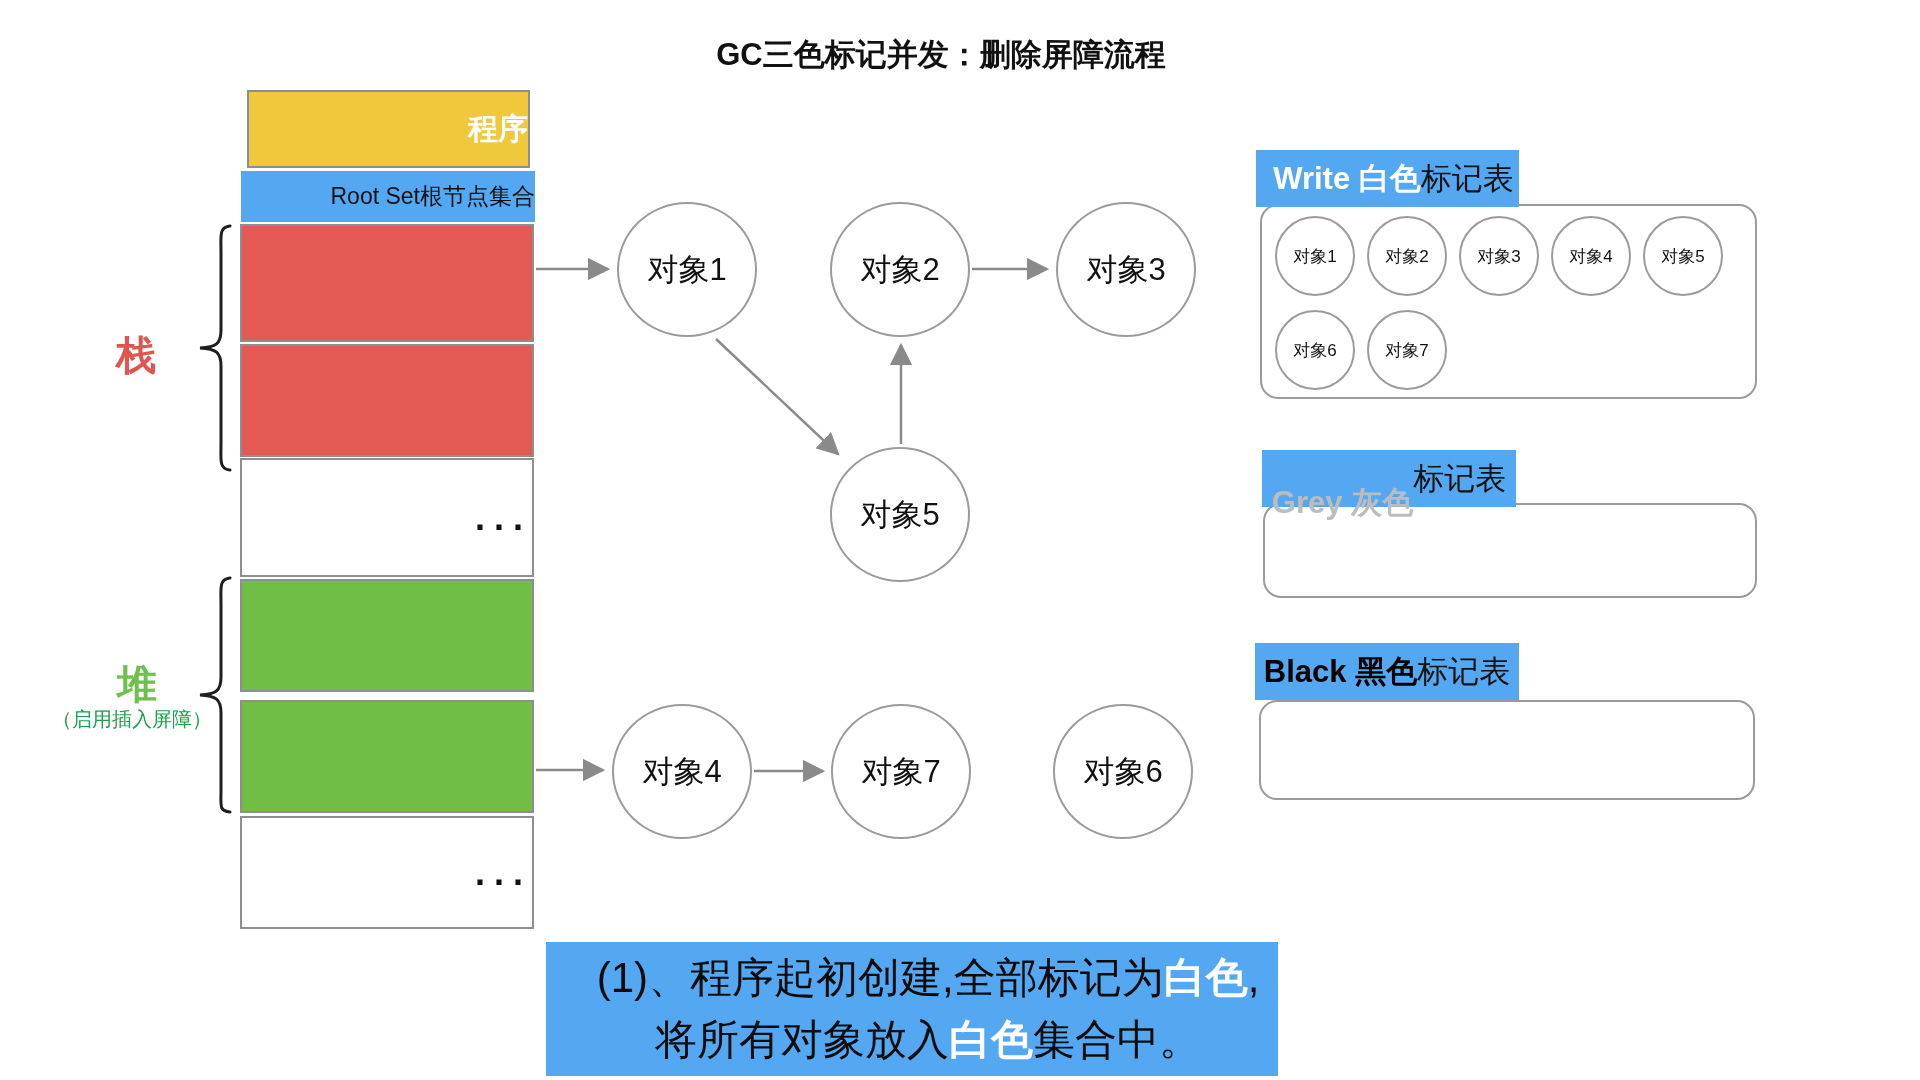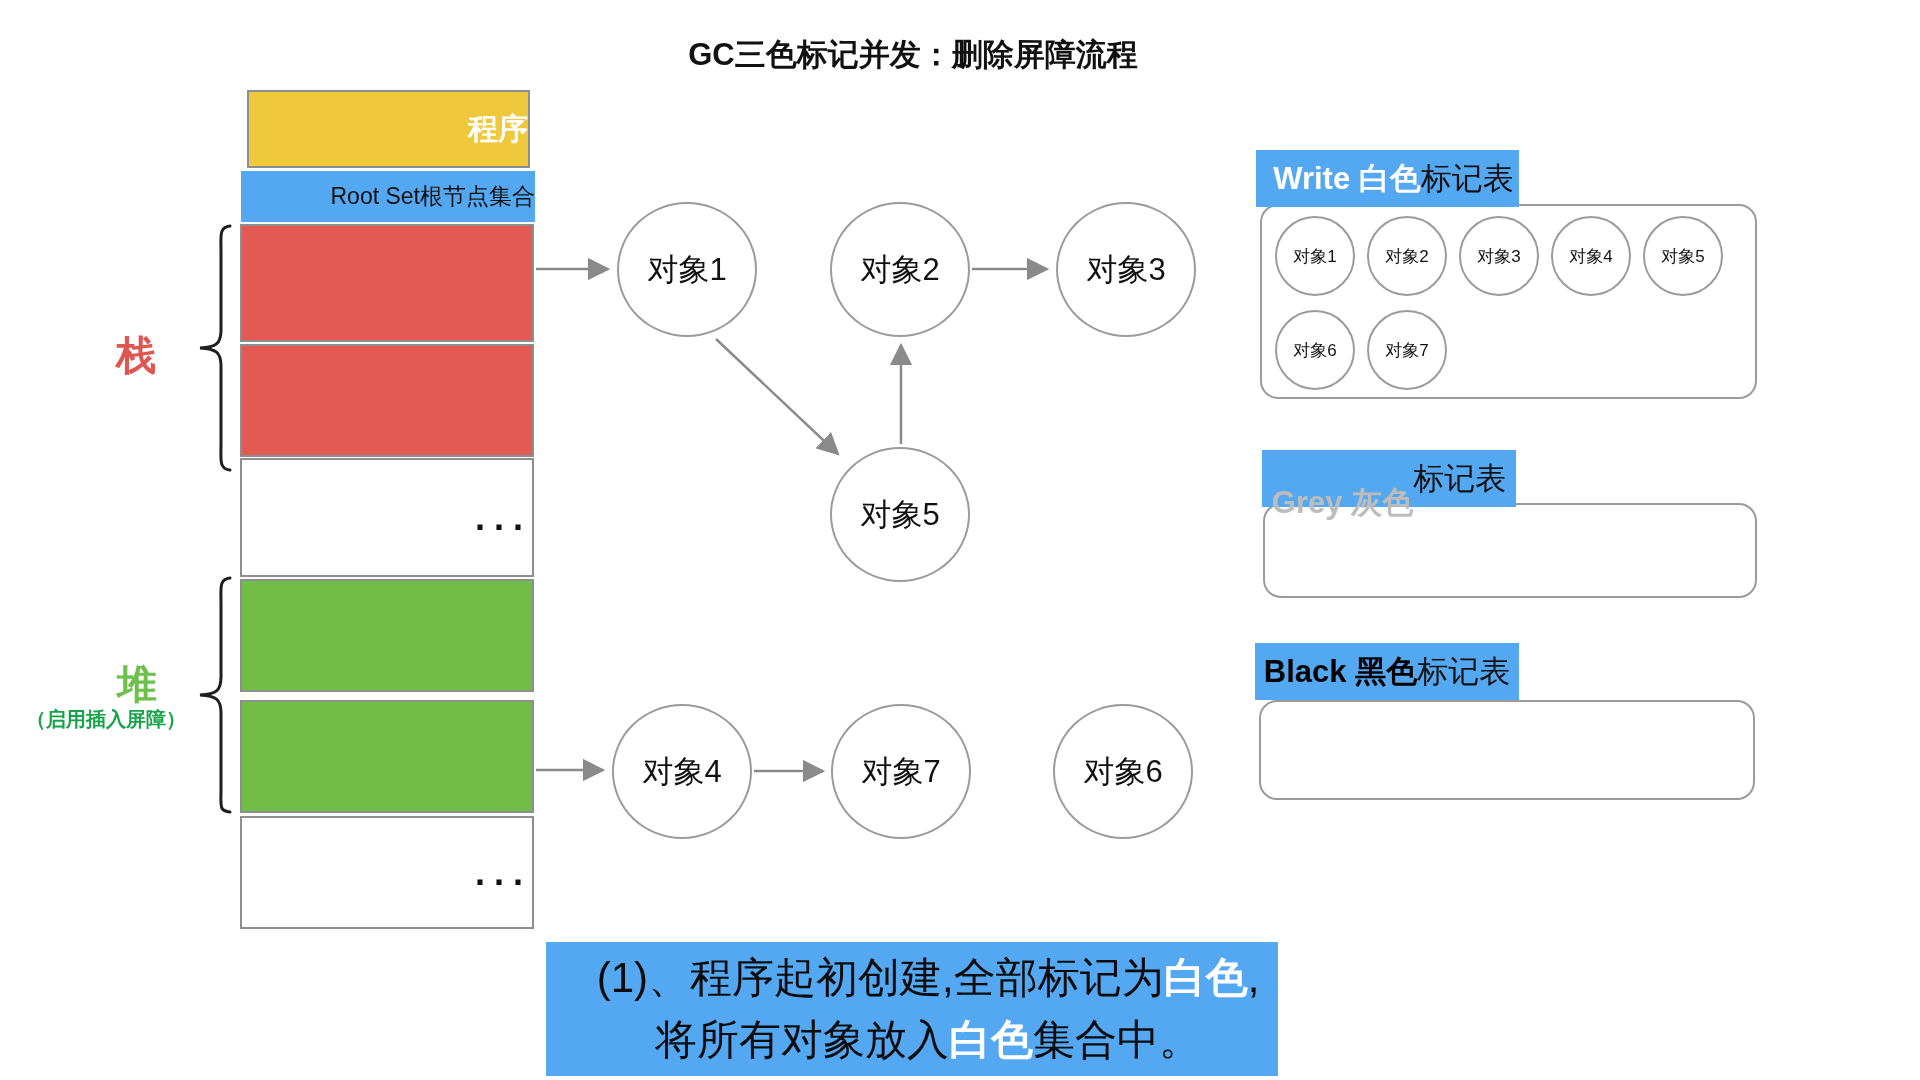--- a/index.html
+++ b/index.html
@@ -2,42 +2,42 @@
 <html><head>
 <meta charset="utf-8">
 <style>
   html,body{margin:0;padding:0;background:#ffffff;}
   #canvas{
     position:relative;width:1920px;height:1080px;background:#ffffff;overflow:hidden;
     font-family:"Liberation Sans","DejaVu Sans",sans-serif;color:#1a1a1a;
   }
   .abs{position:absolute;box-sizing:border-box;}
   
-  .title{left:663px;top:34px;width:500px;height:44px;text-align:center;
+  .title{left:691px;top:34px;width:500px;height:44px;text-align:center;
     font-size:31px;font-weight:bold;color:#111;}
   
   .stack-box{border:2px solid #8e8e8e;display:flex;align-items:center;justify-content:flex-end;}
   .program{left:247px;top:90px;width:283px;height:78px;background:#f0c83b;
     color:#ffffff;font-weight:bold;font-size:30px;}
   .rootset{left:241px;top:171px;width:294px;height:51px;background:#54a7f1;border:none;
     color:#111;font-size:23px;}
   .red1{left:240px;top:224px;width:294px;height:118px;background:#e25a53;}
   .red2{left:240px;top:344px;width:294px;height:113px;background:#e25a53;}
   .white1{left:240px;top:458px;width:294px;height:119px;background:#ffffff;}
   .green1{left:240px;top:579px;width:294px;height:113px;background:#70be45;}
   .green2{left:240px;top:700px;width:294px;height:113px;background:#70be45;}
   .white2{left:240px;top:816px;width:294px;height:113px;background:#ffffff;}
   .dots{font-size:36px;font-weight:bold;letter-spacing:9px;color:#111;padding-left:9px;}
   
   .stack-label{left:106px;top:328px;width:60px;text-align:center;
     font-size:40px;font-weight:bold;color:#e05550;}
   .heap-label{left:107px;top:657px;width:60px;text-align:center;
     font-size:40px;font-weight:bold;color:#6dc04b;}
-  .heap-note{left:26px;top:706px;width:212px;text-align:left;
-    font-size:20px;font-weight:bold;color:#17a34a;}
+  .heap-note{left:26px;top:706px;width:212px;text-align:center;
+    font-size:20px;font-weight:normal;color:#17a34a;}
   
   .node{width:140px;height:135px;border:2.5px solid #9b9b9b;border-radius:50%;
     background:#fff;display:flex;align-items:center;justify-content:center;
     font-size:31px;color:#111;z-index:3;}
   .n1{left:617px;top:202px;} .n2{left:830px;top:202px;} .n3{left:1056px;top:202px;}
   .n5{left:830px;top:447px;} .n4{left:612px;top:704px;} .n7{left:831px;top:704px;}
   .n6{left:1053px;top:704px;}
   
   .tbl-label{height:57px;background:#54a7f1;display:flex;align-items:center;
     justify-content:center;font-size:31px;z-index:4;white-space:pre;}

